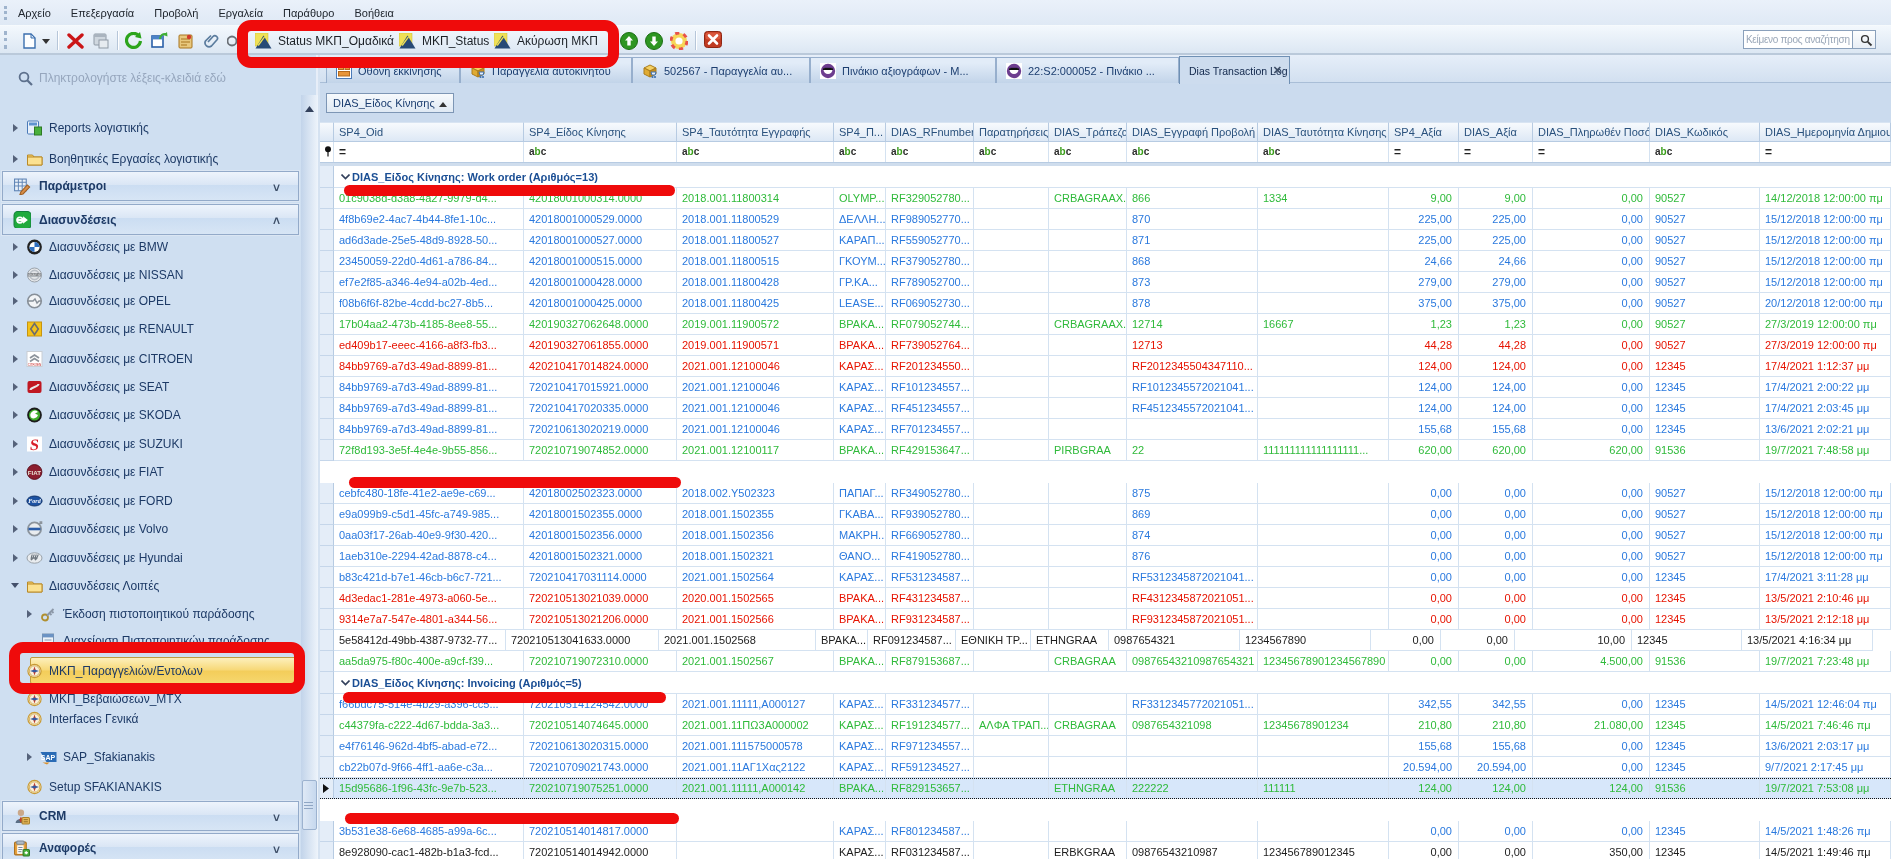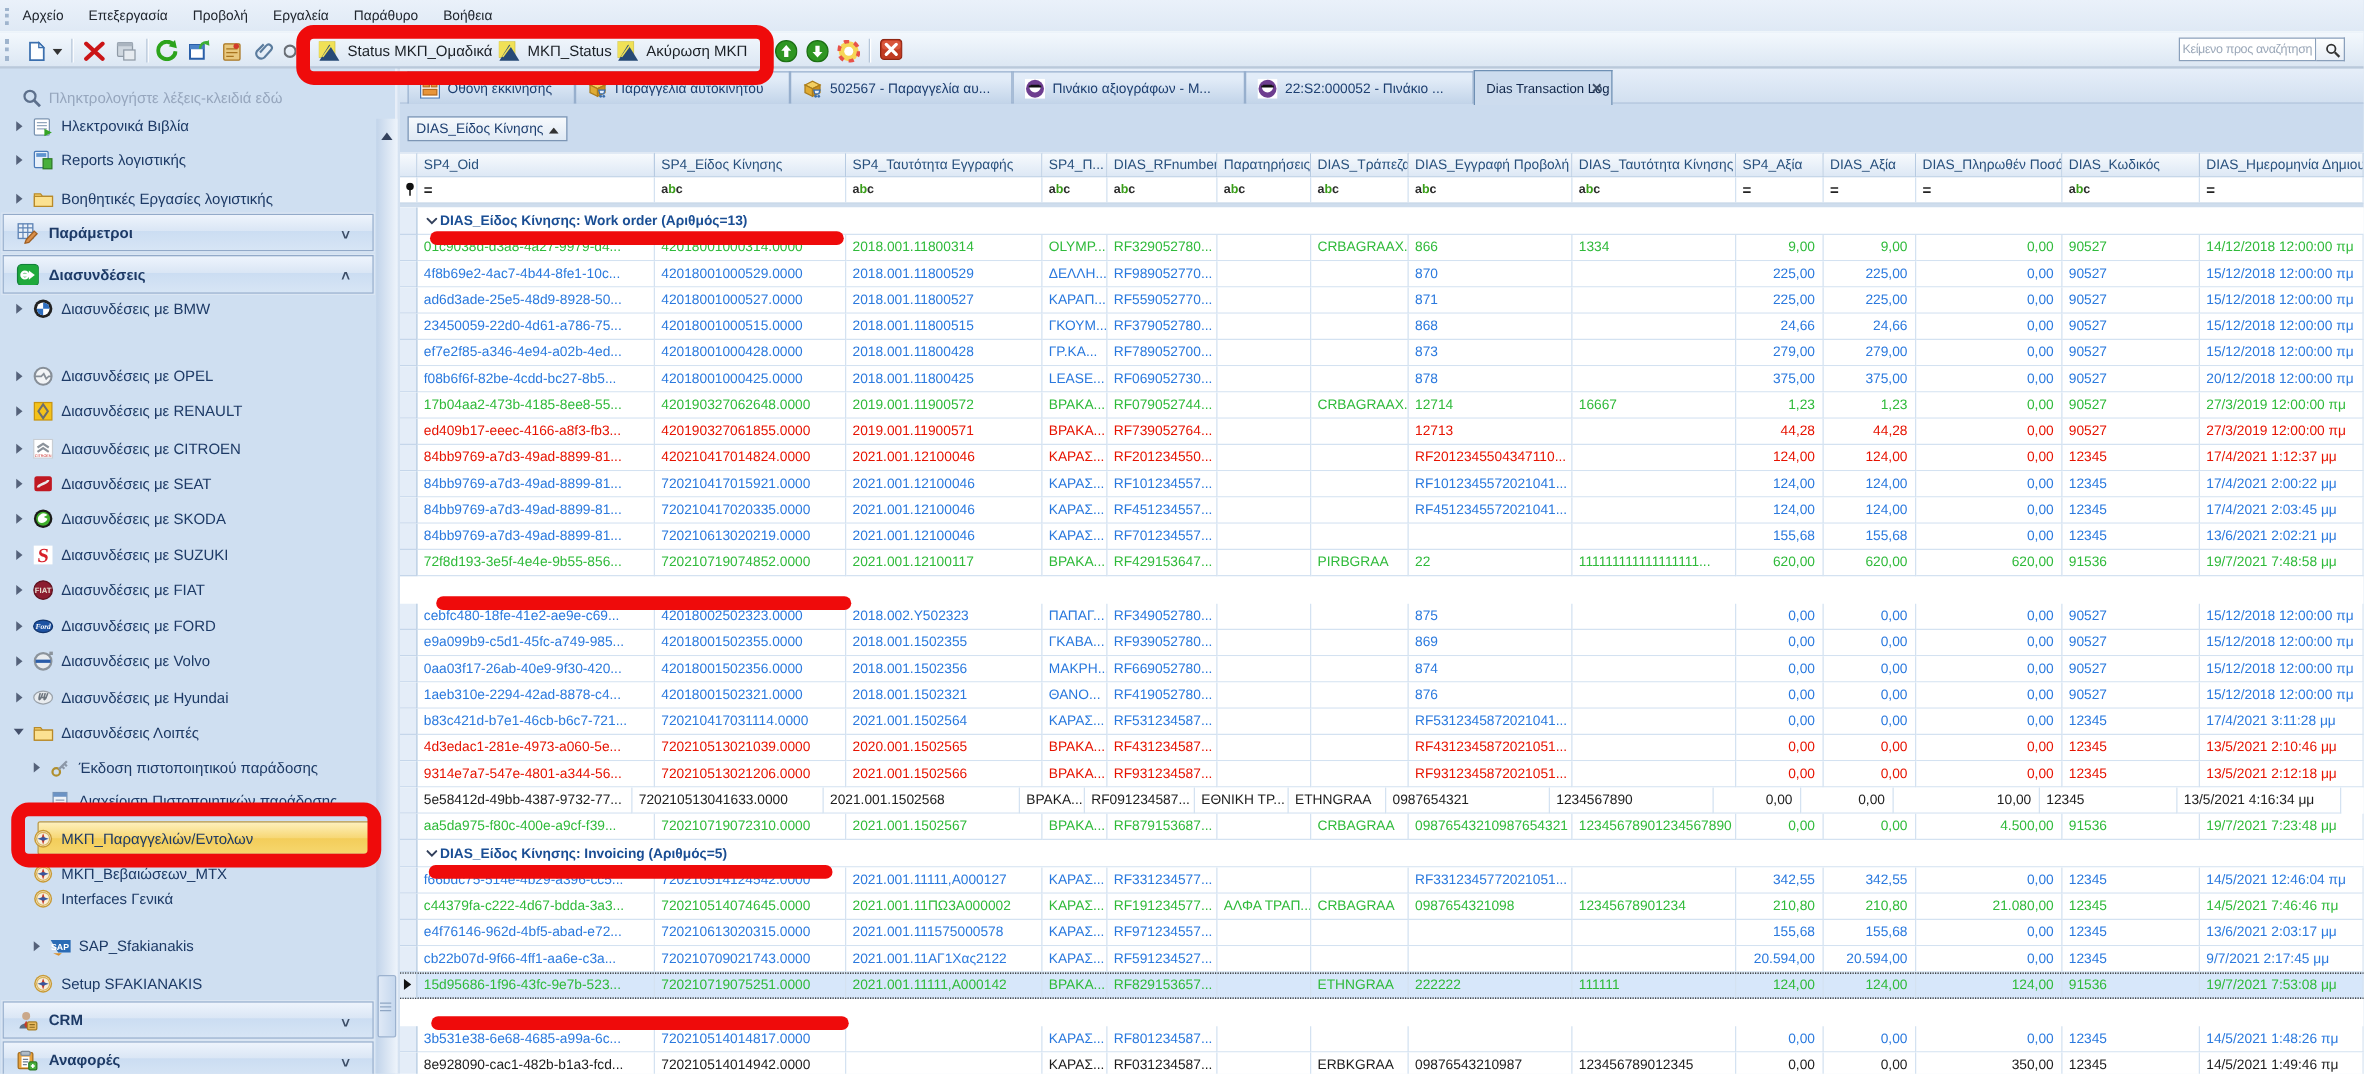--- a/index.html
+++ b/index.html
@@ -172,31 +172,20 @@
         <path d="M7.8 7.8 L11.5 11.5" stroke="#333" stroke-width="1.8"></path>
       </svg>
 </div>
   </div>
 <div id="sidebar" class="ab">
 <svg class="ab" style="left:18px;top:16px" width="15" height="15" viewBox="0 0 15 15">
       <circle cx="6" cy="6" r="4.4" fill="none" stroke="#5d708c" stroke-width="1.8"></circle>
       <path d="M9.2 9.2 L14 14" stroke="#5d708c" stroke-width="2.2"></path>
     </svg>
 <div class="ab" style="left:39px;top:16px;font-size:12px;color:#96a6bd">Πληκτρολογήστε λέξεις-κλειδιά εδώ</div>
-<div class="srow ab" style="top:32px">
-      <span style="display:inline-block;width:13px"></span>
-      <span class="arr"></span>
-      <span style="display:inline-block;width:8px"></span>
-      <svg width="17" height="16" viewBox="0 0 16 16" style="flex:none">
-        <rect x="1" y="2" width="12" height="13" rx="1" fill="#fff" stroke="#7a93b0"></rect>
-        <path d="M3 5h8M3 7.5h8M3 10h8" stroke="#93a7bd" stroke-width="1"></path>
-        <path d="M9 10 l6 3 -6 3z" fill="#35a425"></path>
-      </svg>
-      <span style="margin-left:6px;white-space:nowrap;font-size:12px">Ηλεκτρονικά Βιβλία</span>
-    </div>
 <div class="srow ab" style="top:59px">
       <span style="display:inline-block;width:13px"></span>
       <span class="arr"></span>
       <span style="display:inline-block;width:8px"></span>
       <svg width="17" height="16" viewBox="0 0 16 16" style="flex:none">
         <rect x="1" y="1" width="11" height="13" rx="1" fill="#e8f0fa" stroke="#4a7ab8"></rect>
         <rect x="2.5" y="2.5" width="8" height="3" fill="#5f93cf"></rect>
         <rect x="8" y="7" width="7" height="8" fill="#49b03c" stroke="#2d7a24"></rect>
       </svg>
       <span style="margin-left:6px;white-space:nowrap;font-size:12px">Reports λογιστικής</span>
@@ -237,20 +226,32 @@
       <span style="display:inline-block;width:13px"></span>
       <span class="arr"></span>
       <span style="display:inline-block;width:8px"></span>
       <svg width="17" height="16" viewBox="0 0 16 16" style="flex:none">
         <circle cx="8" cy="8" r="7.4" fill="#222"></circle>
         <circle cx="8" cy="8" r="5.1" fill="#fff"></circle>
         <path d="M8 2.9 A5.1 5.1 0 0 1 13.1 8 L8 8z" fill="#2f6fc0"></path>
         <path d="M8 13.1 A5.1 5.1 0 0 1 2.9 8 L8 8z" fill="#2f6fc0"></path>
       </svg>
       <span style="margin-left:6px;white-space:nowrap;font-size:12px">Διασυνδέσεις με BMW</span>
+    </div>
+<div class="srow ab" style="top:206px">
+      <span style="display:inline-block;width:13px"></span>
+      <span class="arr"></span>
+      <span style="display:inline-block;width:8px"></span>
+      <svg width="17" height="16" viewBox="0 0 16 16" style="flex:none">
+        <circle cx="8" cy="8" r="7" fill="#e8eaec" stroke="#9aa2aa"></circle>
+        <circle cx="8" cy="8" r="4.6" fill="none" stroke="#b9bfc6" stroke-width="1.6"></circle>
+        <rect x="1.5" y="6.3" width="13" height="3.4" fill="#d7dbdf" stroke="#9aa2aa" stroke-width="0.7"></rect>
+        <text x="8" y="9.4" font-size="3.4" text-anchor="middle" fill="#555" font-family="Liberation Sans">NISSAN</text>
+      </svg>
+      <span style="margin-left:6px;white-space:nowrap;font-size:12px">Διασυνδέσεις με NISSAN</span>
     </div>
 <div class="srow ab" style="top:232px">
       <span style="display:inline-block;width:13px"></span>
       <span class="arr"></span>
       <span style="display:inline-block;width:8px"></span>
       <svg width="17" height="16" viewBox="0 0 16 16" style="flex:none">
         <circle cx="8" cy="8" r="6.8" fill="#f2f4f6" stroke="#878f98" stroke-width="1.6"></circle>
         <path d="M1.5 8 h5 l2 -2 2 4 2 -2 h2" fill="none" stroke="#878f98" stroke-width="1.4"></path>
       </svg>
       <span style="margin-left:6px;white-space:nowrap;font-size:12px">Διασυνδέσεις με OPEL</span>
@@ -640,21 +641,21 @@
       <div class="cell tb" style="width:131px">871</div>
       <div class="cell tb" style="width:131px"></div>
       <div class="cell tb num" style="width:70px">225,00</div>
       <div class="cell tb num" style="width:74px">225,00</div>
       <div class="cell tb num" style="width:117px">0,00</div>
       <div class="cell tb" style="width:110px">90527</div>
       <div class="cell tb" style="width:131px">15/12/2018 12:00:00 πμ</div>
     </div>
 <div class="row" style="top:129px">
       <div class="cell ind" style="width:14px"></div>
-      <div class="cell tb" style="width:190px">23450059-22d0-4d61-a786-75...</div>
+      <div class="cell tb" style="width:190px">23450059-22d0-4d61-a786-84...</div>
       <div class="cell tb" style="width:153px">42018001000515.0000</div>
       <div class="cell tb" style="width:157px">2018.001.11800515</div>
       <div class="cell tb" style="width:52px">ΓΚΟΥΜ...</div>
       <div class="cell tb" style="width:88px">RF379052780...</div>
       <div class="cell tb" style="width:75px"></div>
       <div class="cell tb" style="width:78px"></div>
       <div class="cell tb" style="width:131px">868</div>
       <div class="cell tb" style="width:131px"></div>
       <div class="cell tb num" style="width:70px">24,66</div>
       <div class="cell tb num" style="width:74px">24,66</div>

